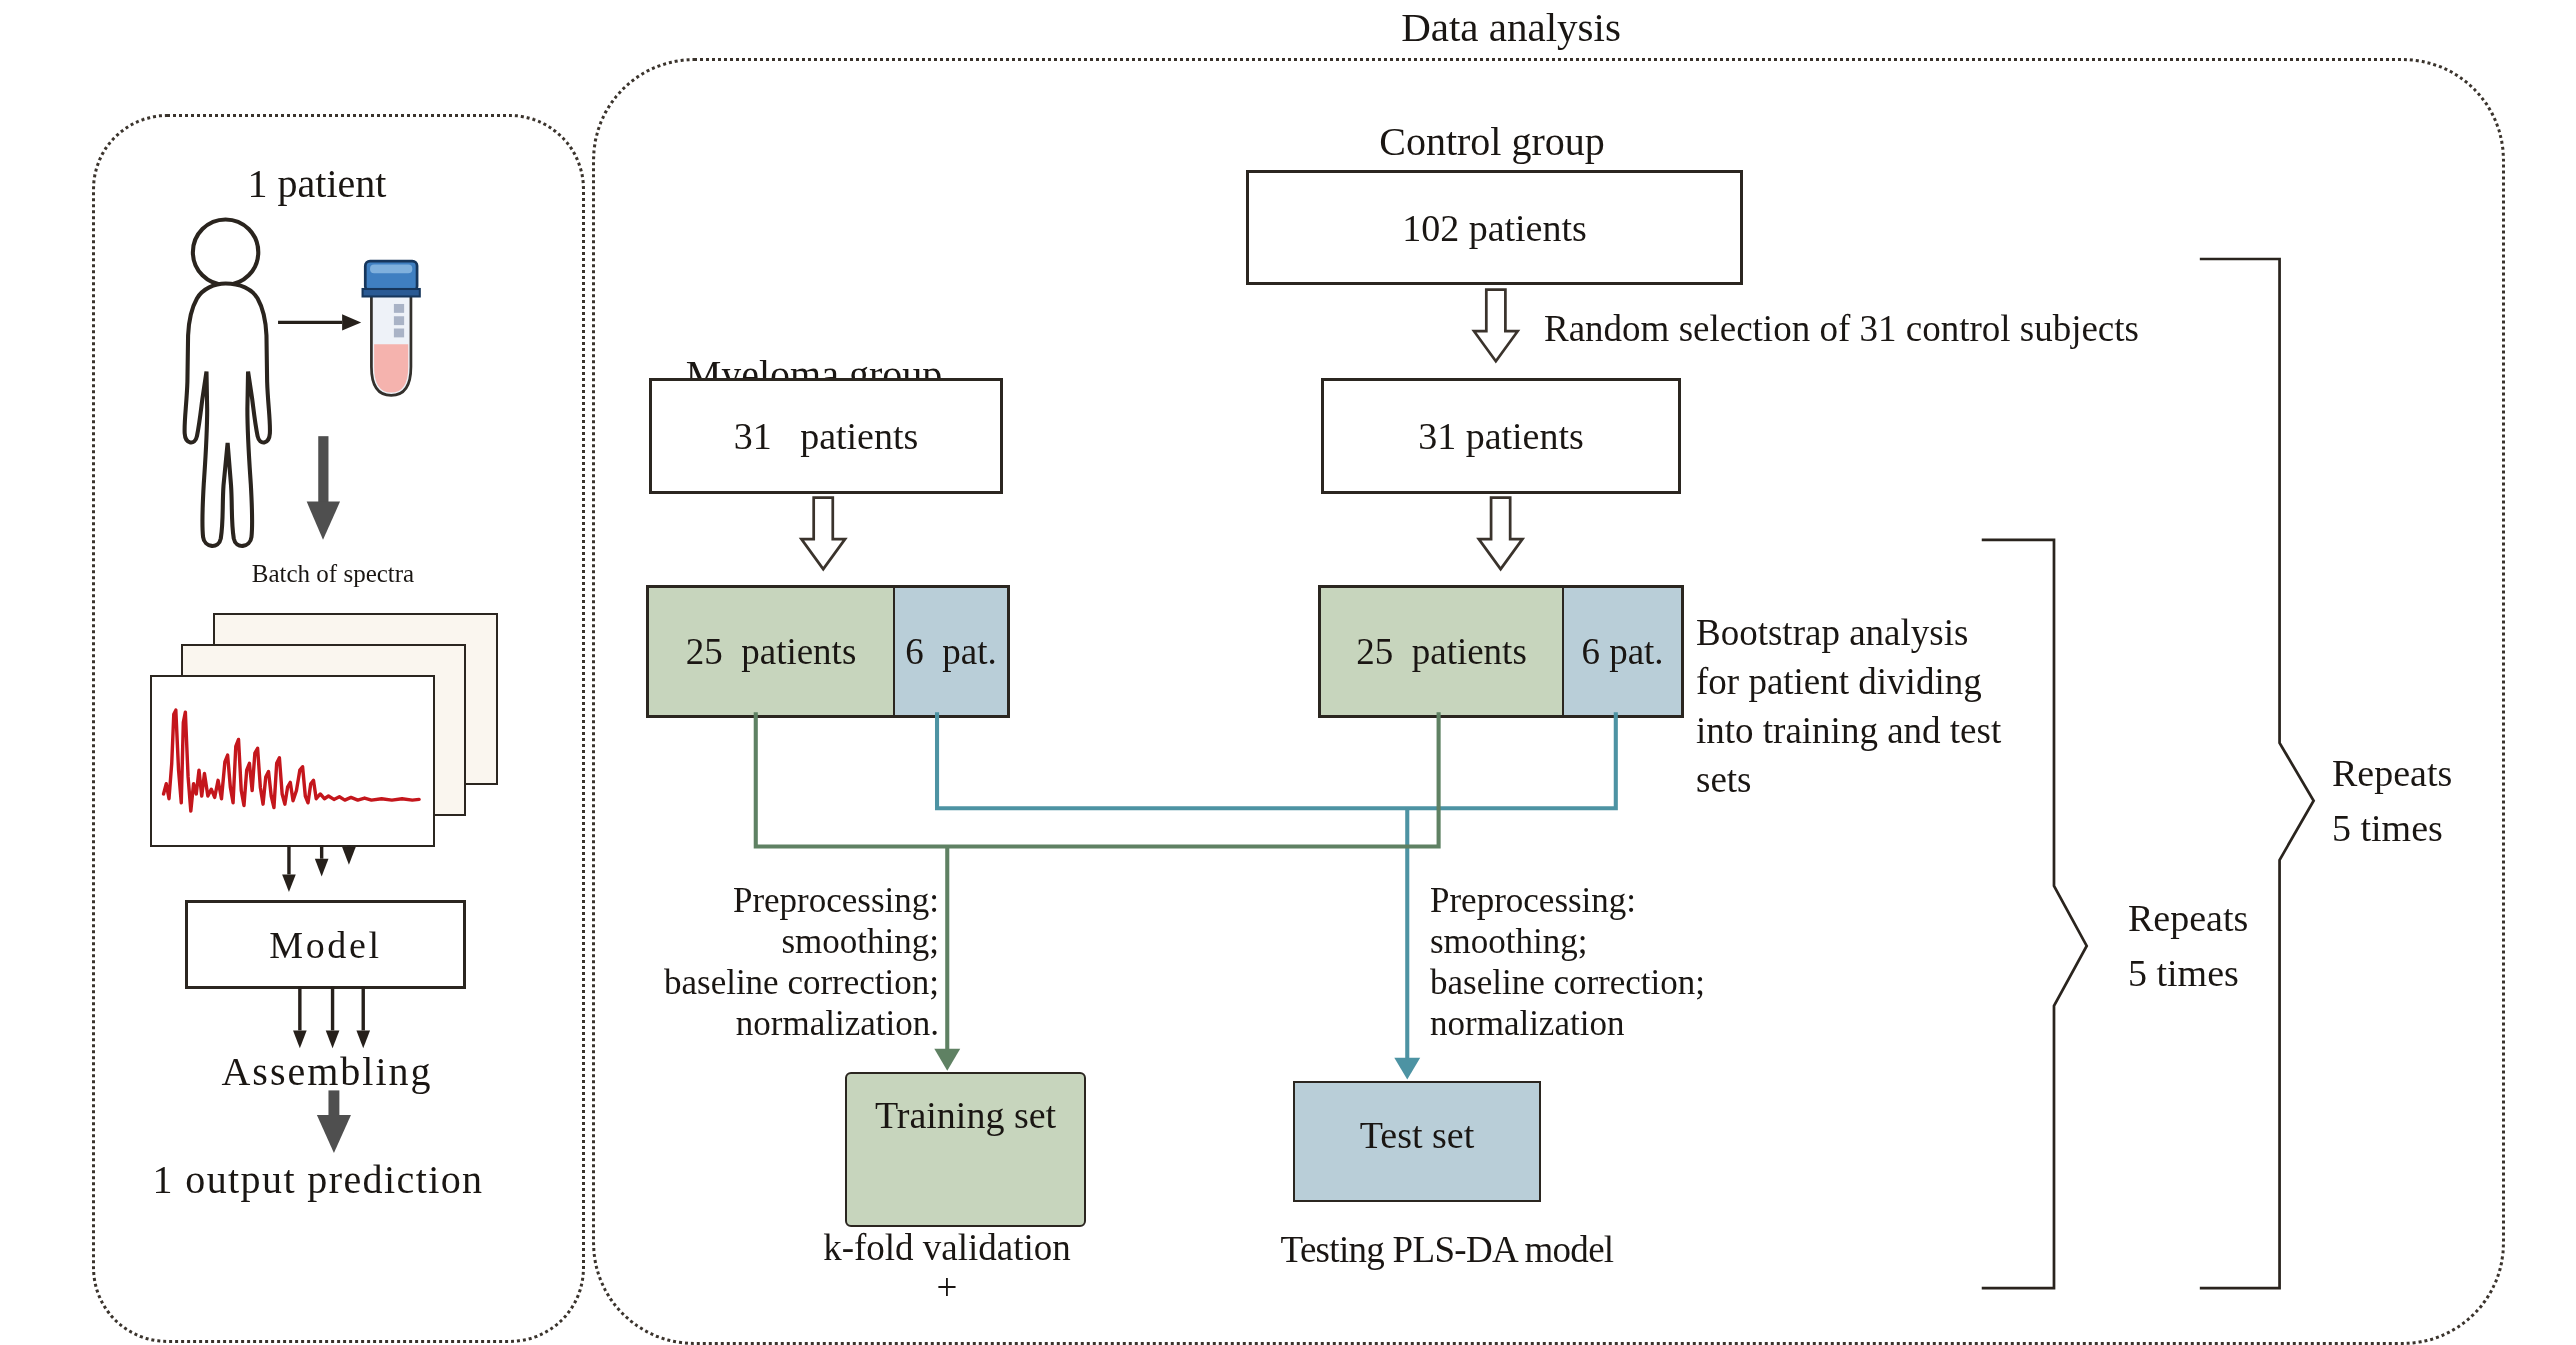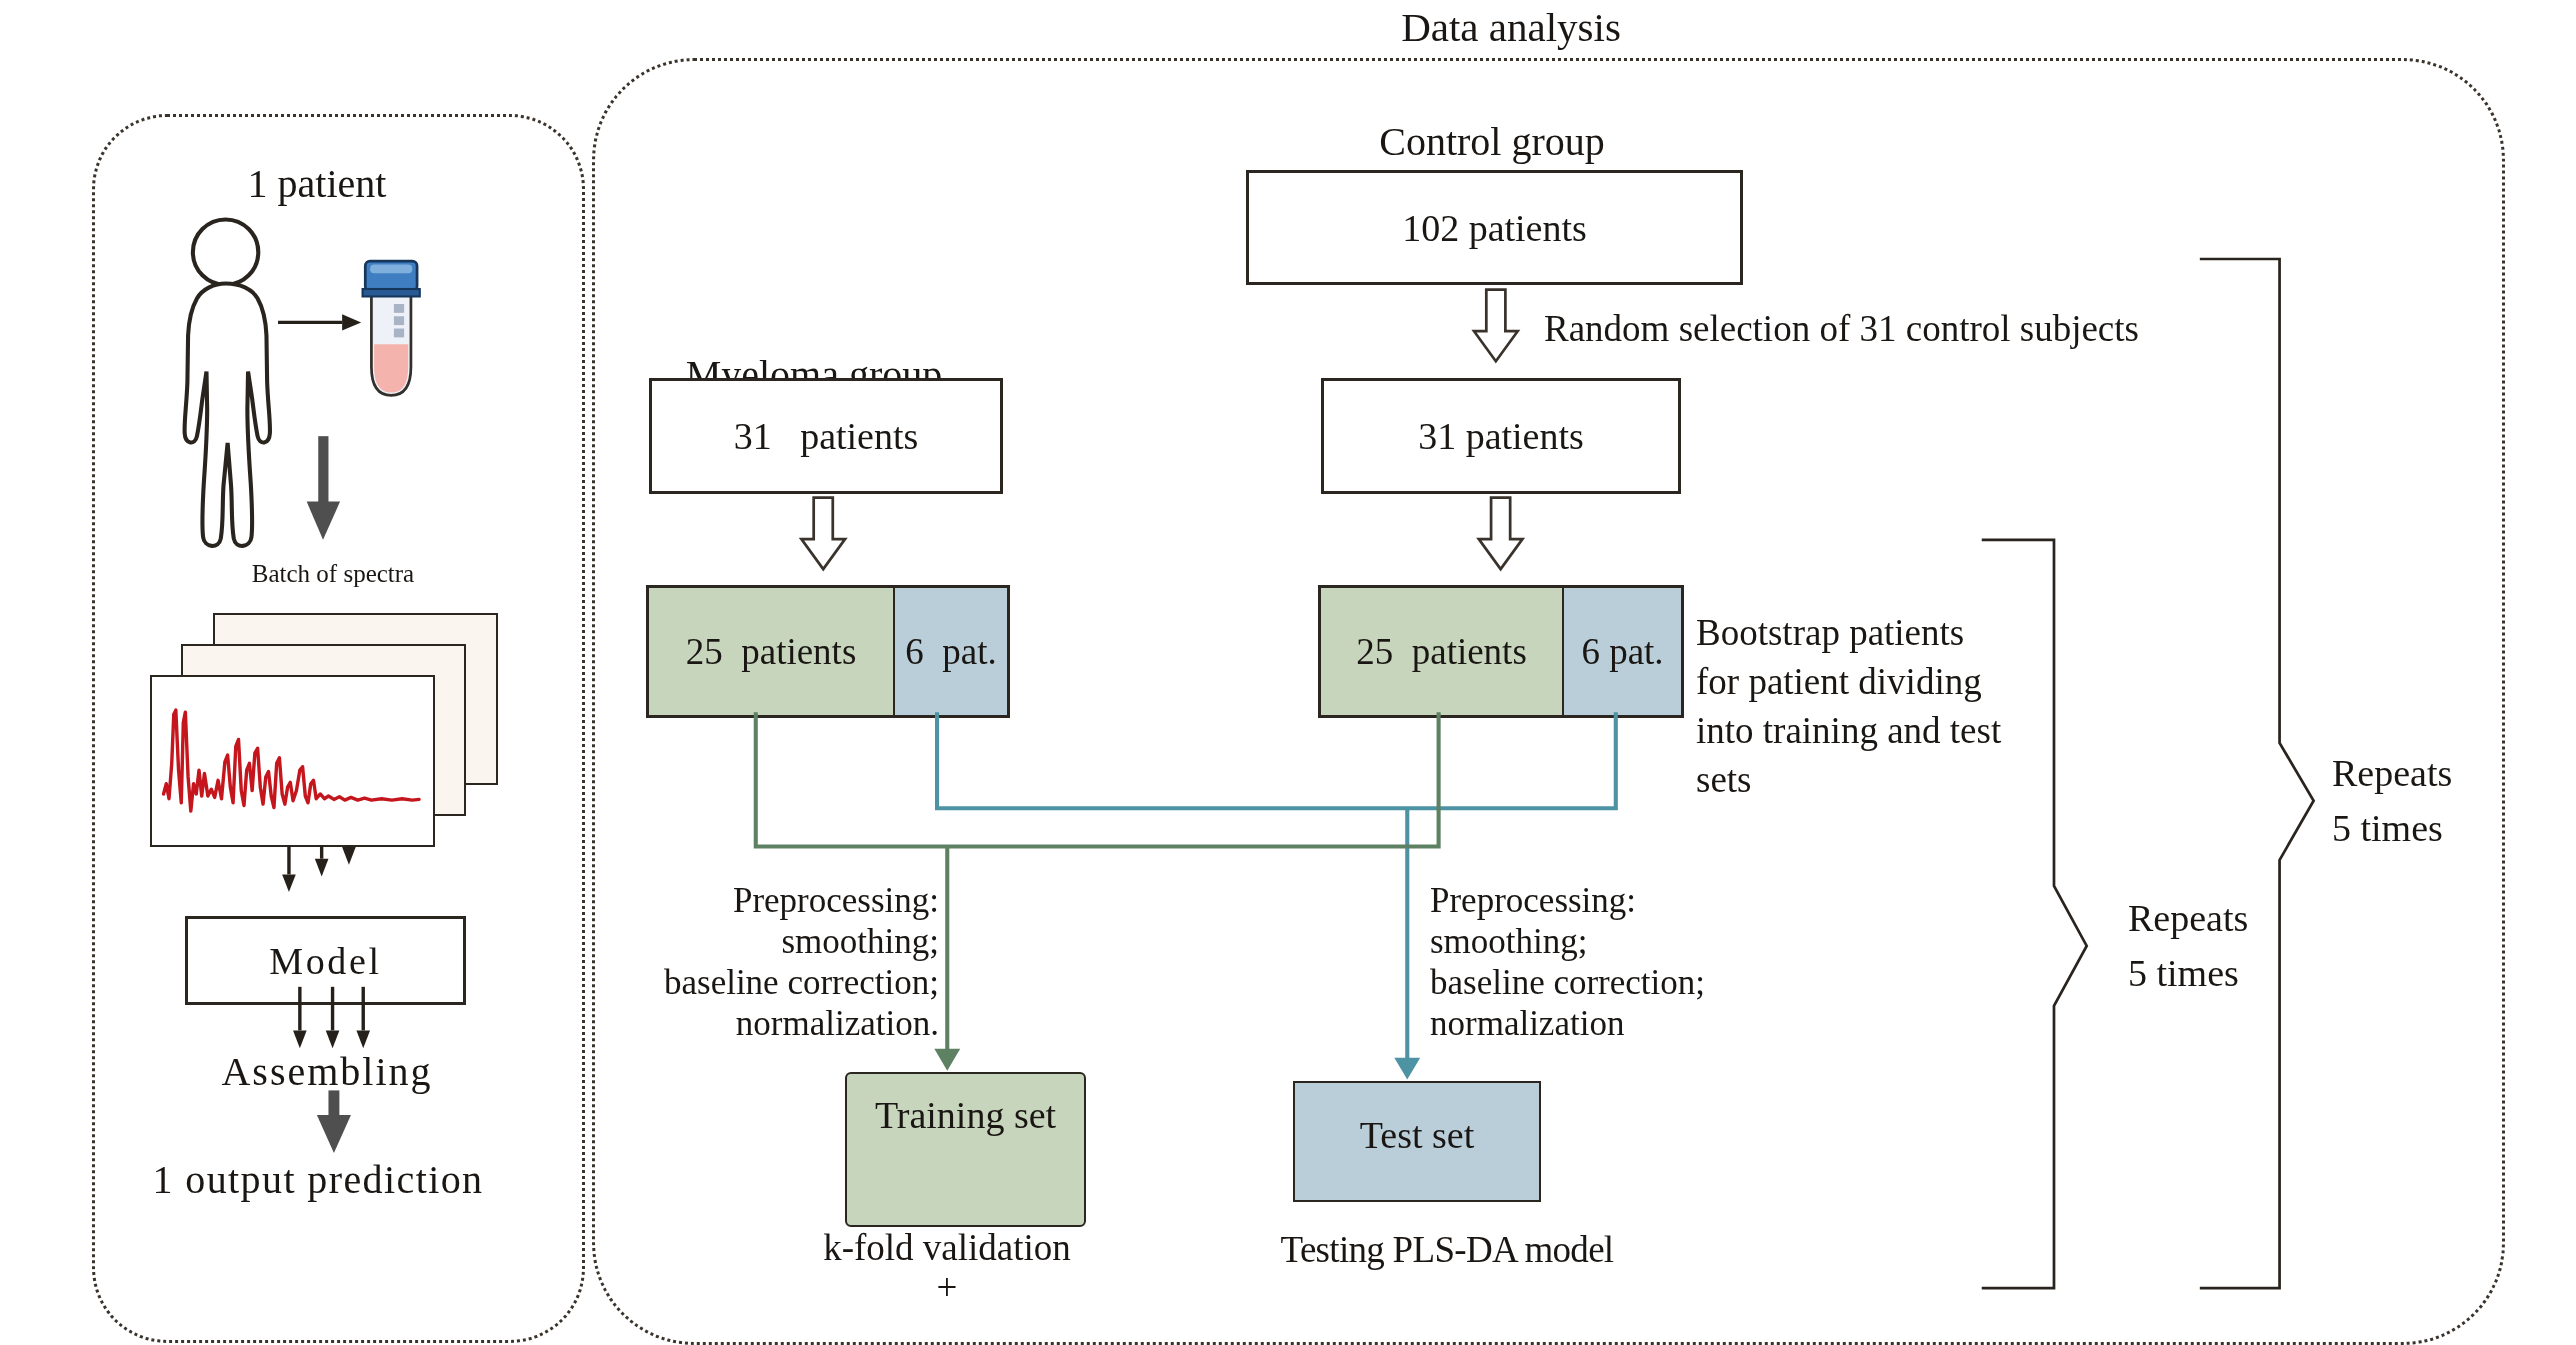--- a/index.html
+++ b/index.html
@@ -58,21 +58,21 @@
 
   <div class="lbl ctr" style="left:1511px;top:27px;font-size:41px;">Data analysis</div>
   <div class="lbl ctr" style="left:317px;top:183px;">1 patient</div>
 
   <div class="lbl ctr" style="left:333px;top:574px;font-size:25px;">Batch of spectra</div>
 
   <div class="card" style="left:213px;top:613px;width:281px;height:168px;"></div>
   <div class="card" style="left:181px;top:644px;width:281px;height:168px;"></div>
   <div class="card front" style="left:150px;top:675px;width:281px;height:168px;"></div>
 
-  <div class="box" style="left:185px;top:900px;width:275px;height:83px;letter-spacing:2.7px;margin-top:16px;">
+  <div class="box" style="left:185px;top:900px;width:275px;height:83px;letter-spacing:2.7px;">
     <span>Model</span>
   </div>
 
   <div class="lbl ctr" style="left:327px;top:1071px;letter-spacing:2px;">Assembling</div>
   <div class="lbl ctr" style="left:318px;top:1179px;letter-spacing:1.4px;">1 output prediction</div>
 
   <div class="lbl ctr" style="left:1492px;top:141px;">Control group</div>
   <div class="box" style="left:1246px;top:170px;width:491px;height:109px;justify-content:center;">
     <span>102 patients</span>
   </div>
@@ -90,21 +90,21 @@
   <div class="split" style="left:646px;top:585px;width:358px;height:127px;">
     <div class="cell train pre" style="width:244px;">25  patients</div>
     <div class="cell test pre" style="flex:1;">6  pat.</div>
   </div>
   <div class="split" style="left:1318px;top:585px;width:360px;height:127px;">
     <div class="cell train pre" style="width:241px;">25  patients</div>
     <div class="cell test pre" style="flex:1;">6 pat.</div>
   </div>
 
   <div class="txtblock" style="left:1696px;top:608px;font-size:37px;line-height:49px;">
-    <div>Bootstrap patients</div>
+    <div>Bootstrap analysis</div>
     <div>for patient dividing</div>
     <div>into training and test</div>
     <div>sets</div>
   </div>
 
   <div class="txtblock" style="right:1637px;top:880px;text-align:right;">
     <div>Preprocessing:</div>
     <div>smoothing;</div>
     <div>baseline correction;</div>
     <div>normalization.</div>

